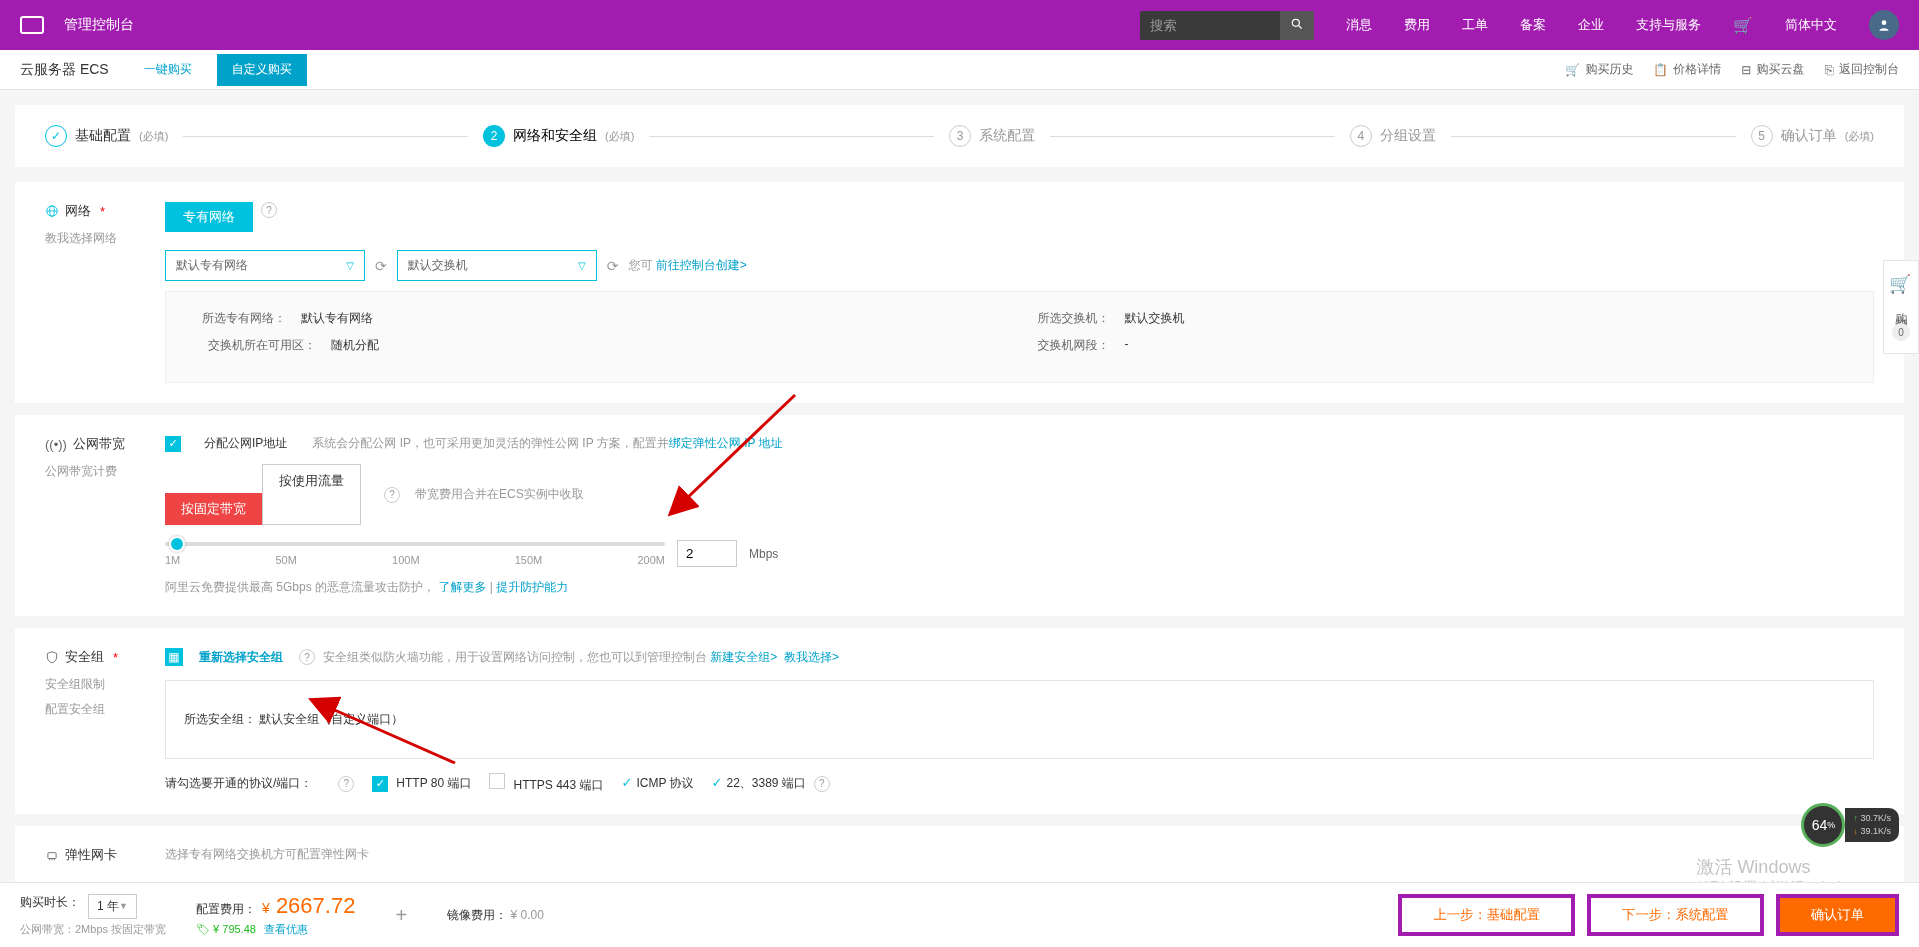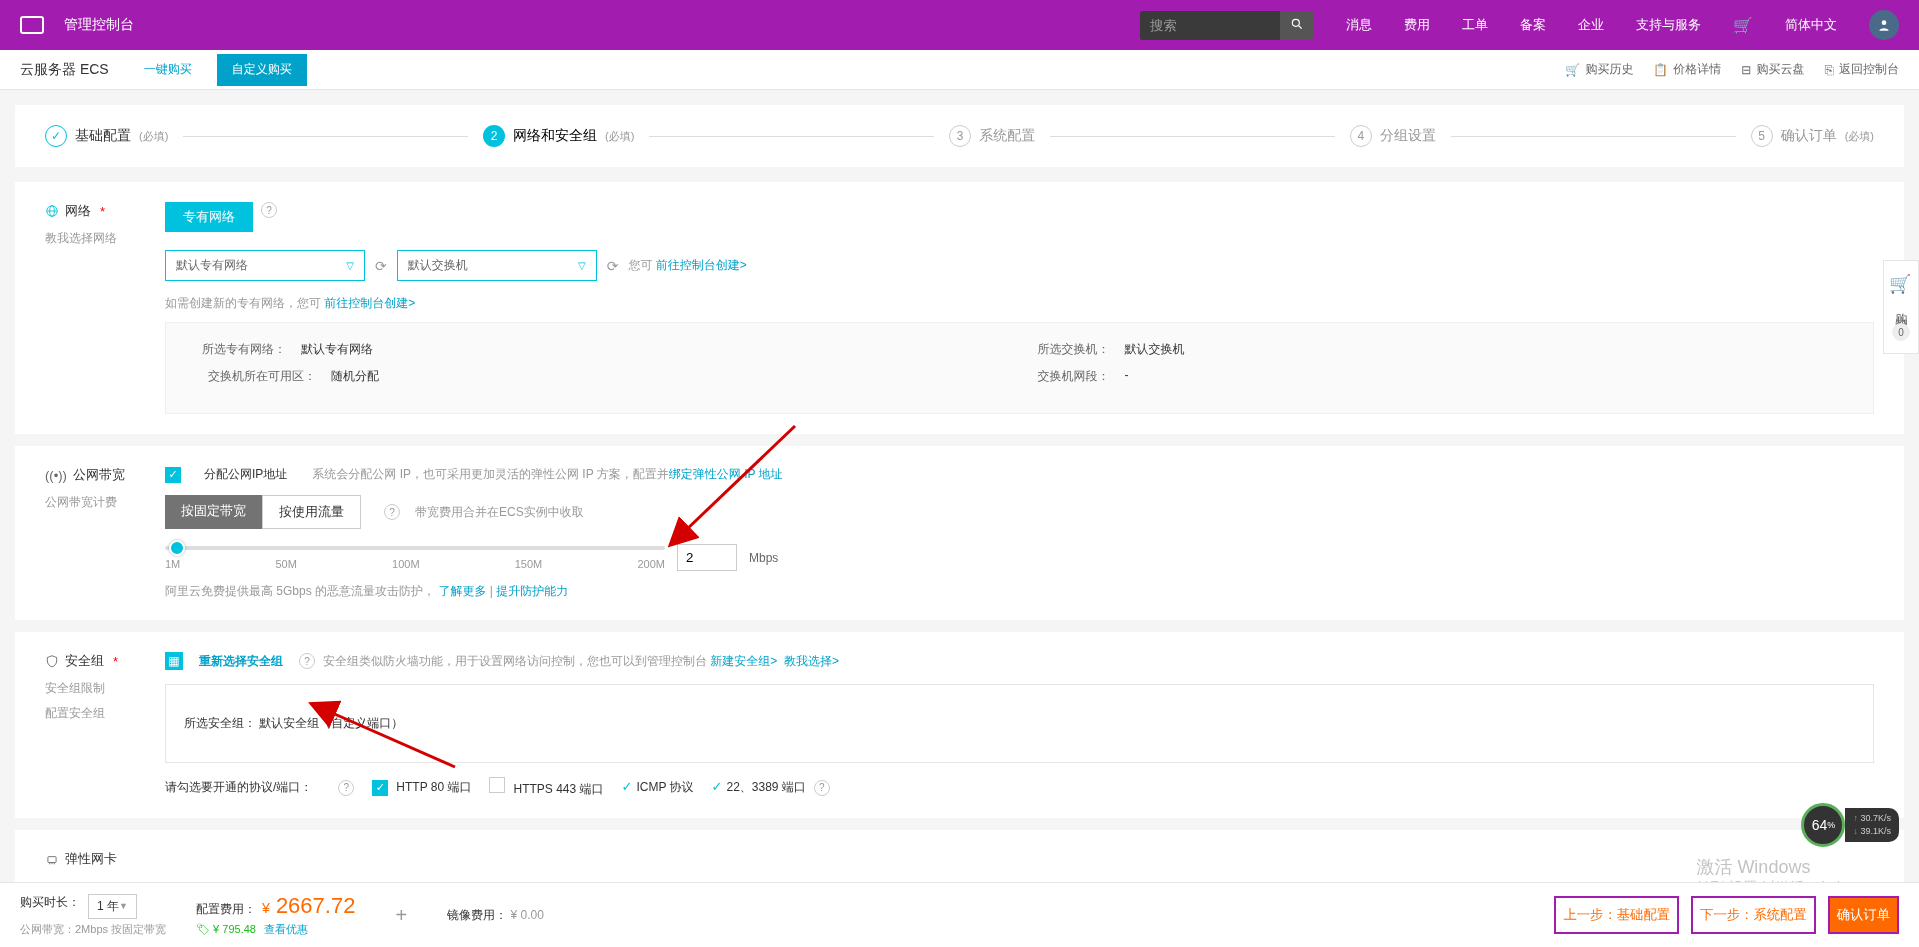--- a/index.html
+++ b/index.html
@@ -65,21 +65,21 @@
 .info-label { width: 90px; text-align: right; color: #666; margin-right: 15px; }
 .info-val { color: #333; }
 
 .checkbox { width: 16px; height: 16px; background: #00c1de; display: inline-flex; align-items: center; justify-content: center; color: #fff; font-size: 11px; margin-right: 8px; }
 .checkbox.empty { background: #fff; border: 1px solid #ccc; }
 .check-icon { color: #00c1de; font-size: 13px; margin-right: 4px; }
 
 .bw-row { display: flex; align-items: center; gap: 15px; margin-bottom: 12px; }
 .bw-tabs { display: inline-flex; }
 .bw-tab { padding: 7px 16px; cursor: pointer; font-size: 13px; }
-.bw-tab.active { background: #737373; color: #fff; }
+.bw-tab.active { background: #ef4444; color: #fff; margin-top: 29px; }
 .bw-tab.inactive { background: #fff; border: 1px solid #ccc; color: #333; }
 
 .slider-row { display: flex; align-items: center; gap: 12px; margin-top: 15px; }
 .slider-track-wrap { position: relative; width: 500px; }
 .slider-track { position: relative; height: 4px; background: #ddd; border-radius: 2px; }
 .slider-thumb { position: absolute; left: 4px; top: -6px; width: 16px; height: 16px; border-radius: 50%; background: #00c1de; border: 2px solid #fff; box-shadow: 0 0 3px rgba(0,0,0,0.3); }
 .slider-ticks { display: flex; justify-content: space-between; margin-top: 8px; font-size: 11px; color: #999; }
 .bw-input { width: 60px; border: 1px solid #ccc; padding: 5px 8px; text-align: left; }
 .bw-unit { color: #666; }
 
@@ -96,21 +96,21 @@
 
 
 .bottombar { position: fixed; bottom: 0; left: 0; right: 0; background: #fff; border-top: 1px solid #e5e5e5; padding: 10px 20px; display: flex; align-items: center; justify-content: space-between; }
 .bottom-left { display: flex; align-items: center; gap: 30px; flex-wrap: wrap; }
 .duration-sel { border: 1px solid #ccc; padding: 3px 8px; display: inline-flex; align-items: center; cursor: pointer; }
 .price { color: #ff6a00; font-size: 22px; font-weight: 300; }
 .price-small { color: #ff6a00; font-size: 14px; }
 .green { color: #1abc1a; }
 .plus-icon { font-size: 20px; color: #999; margin: 0 10px; }
 .bottom-right { display: flex; gap: 12px; }
-.nav-btn { padding: 8px 7px; border: 2px solid #a21caf; color: #ff6a00; background: #fff; cursor: pointer; }
+.nav-btn { padding: 8px 31px; border: 4px solid #a21caf; color: #ff6a00; background: #fff; cursor: pointer; }
 .nav-btn.primary { background: #ff6a00; color: #fff; }
 .bottom-sub { font-size: 11px; color: #999; margin-top: 3px; }
 
 
 .watermark { position: fixed; bottom: 50px; right: 40px; color: rgba(120,120,120,0.45); font-size: 14px; text-align: left; pointer-events: none; }
 .watermark .w1 { font-size: 18px; }
 
 
 .speed-widget { position: fixed; bottom: 100px; right: 20px; display: flex; align-items: center; }
 .speed-circle { width: 44px; height: 44px; border-radius: 50%; background: #333; color: #fff; display: flex; align-items: center; justify-content: center; font-size: 14px; border: 3px solid #5ab05a; }
@@ -227,23 +227,20 @@
         <span class="chevron">▽</span>
       </div>
       <span class="refresh-icon">⟳</span>
       <div class="select-box">
         <span>默认交换机</span>
         <span class="chevron">▽</span>
       </div>
       <span class="refresh-icon">⟳</span>
       <span class="muted"><span>您可 </span><span class="link">前往控制台创建&gt;</span></span>
     </div>
-    <div style="margin-top:14px">
-      <span class="muted">如需创建新的专有网络，您可 </span><span class="link">前往控制台创建&gt;</span>
-    </div>
     <div class="info-box">
       <div class="info-col">
         <div class="info-row">
             <span class="info-label">所选专有网络：</span>
             <span class="info-val">默认专有网络</span>
           </div>
         <div class="info-row">
             <span class="info-label" style="width:120px">交换机所在可用区：</span>
             <span class="info-val">随机分配</span>
           </div>
@@ -370,20 +367,23 @@
     <div class="section-title">
       <svg class="icon-svg" viewBox="0 0 24 24" fill="none" stroke="#666" stroke-width="1.5">
           <rect x="5" y="8" width="14" height="10" rx="1"></rect>
           <line x1="8" y1="18" x2="8" y2="21"></line>
           <line x1="12" y1="18" x2="12" y2="21"></line>
           <line x1="16" y1="18" x2="16" y2="21"></line>
         </svg>
       <span>弹性网卡</span>
     </div>
   </div>
+  <div class="section-body">
+    <span class="muted">选择专有网络交换机方可配置弹性网卡</span>
+  </div>
 </div>
 
 <div style="height:80px"></div>
 
 <div class="cart-side">
   <div class="cart-side-icon">🛒</div>
   <div class="cart-side-text">购物车</div>
   <div class="cart-badge">0</div>
 </div>
 

